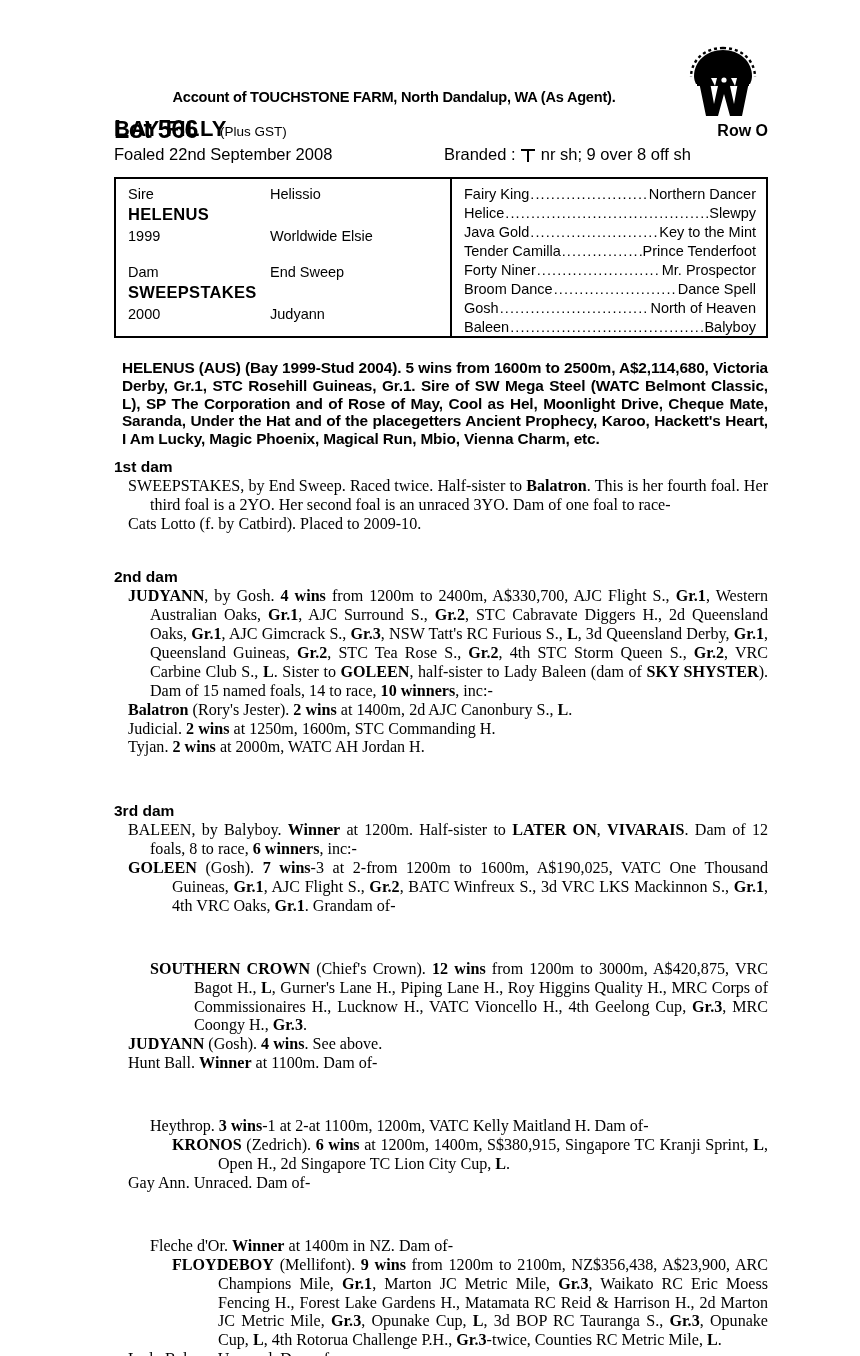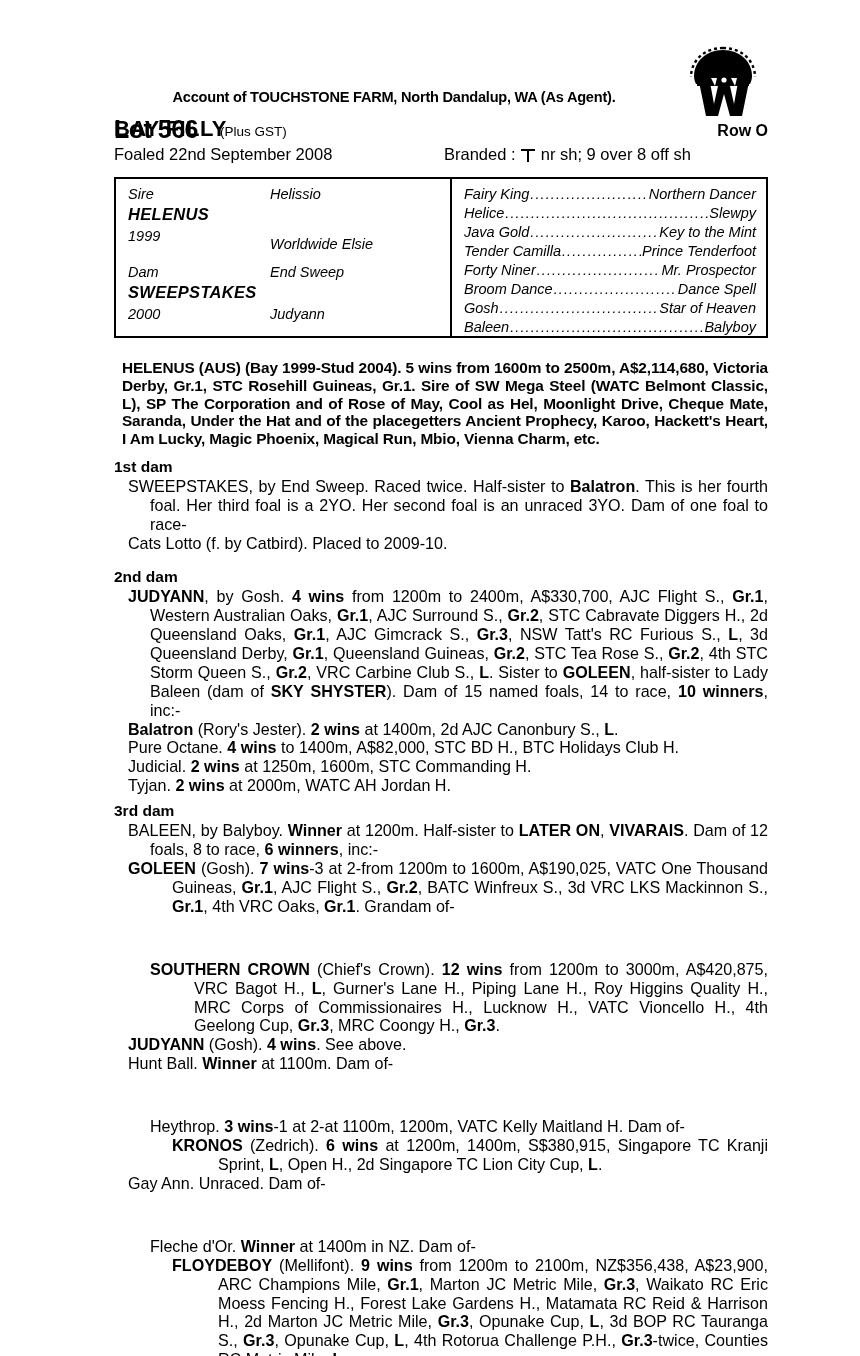--- a/index.html
+++ b/index.html
@@ -126,21 +126,20 @@
 
   
   .ped-box {
     position: absolute;
     left: 114px;
     top: 177px;
     width: 654px;
     height: 161px;
     border: 2px solid #000;
     box-sizing: border-box;
-    font-style: italic;
   }
   .ped-left {
     position: absolute;
     left: 0; top: 0;
     width: 336px;
     height: 100%;
     border-right: 2px solid #000;
     box-sizing: border-box;
   }
   .ped-right {
@@ -200,20 +199,21 @@
     line-height: 1.175;
   }
   .sec-head {
     font-weight: bold;
     font-size: 15.5px;
     margin-bottom: 1px;
   }
   .entry {
     text-align: justify;
     text-justify: inter-word;
+    font-family: Liberation Serif, serif;
   }
   .i1 { padding-left: 36px; text-indent: -22px; }
   .i2 { padding-left: 58px; text-indent: -44px; }
   .i3 { padding-left: 80px; text-indent: -44px; margin-top: 44px; }
   .i4 { padding-left: 104px; text-indent: -46px; }
   b { font-weight: bold; }
 </style>
 </head>
 <body>
 
@@ -245,21 +245,21 @@
     <span class="foaled">Foaled 22nd September 2008</span>
     <span class="branded"><span>Branded : </span><span class="brand-glyph"></span><span> nr sh; 9 over 8 off sh</span></span>
   </div>
 
   <div class="ped-box">
     <div class="ped-left">
       <span class="ped-cell" style="left:12px;top:7px;">Sire</span>
       <span class="ped-cell ped-name" style="left:12px;top:26px;">HELENUS</span>
       <span class="ped-cell" style="left:12px;top:49px;">1999</span>
       <span class="ped-cell" style="left:154px;top:7px;">Helissio</span>
-      <span class="ped-cell" style="left:154px;top:49px;margin-top:8px;">Worldwide Elsie</span>
+      <span class="ped-cell" style="left:154px;top:49px;">Worldwide Elsie</span>
 
       <span class="ped-cell" style="left:12px;top:85px;">Dam</span>
       <span class="ped-cell ped-name" style="left:12px;top:104px;">SWEEPSTAKES</span>
       <span class="ped-cell" style="left:12px;top:127px;">2000</span>
       <span class="ped-cell" style="left:154px;top:85px;">End Sweep</span>
       <span class="ped-cell" style="left:154px;top:127px;">Judyann</span>
     </div>
     <div class="ped-right">
       <div class="gp-line" style="top:7px;">
           <span class="g-a">Fairy King</span>
@@ -287,21 +287,21 @@
           <span class="g-b">Mr. Prospector</span>
         </div>
       <div class="gp-line" style="top:102px;">
           <span class="g-a">Broom Dance</span>
           <span class="g-dots">.......................................................</span>
           <span class="g-b">Dance Spell</span>
         </div>
       <div class="gp-line" style="top:121px;">
           <span class="g-a">Gosh</span>
           <span class="g-dots">.......................................................</span>
-          <span class="g-b">Star of Heaven</span>
+          <span class="g-b">North of Heaven</span>
         </div>
       <div class="gp-line" style="top:140px;">
           <span class="g-a">Baleen</span>
           <span class="g-dots">.......................................................</span>
           <span class="g-b">Balyboy</span>
         </div>
     </div>
   </div>
 
   <div class="sire-block">HELENUS (AUS) (Bay 1999-Stud 2004). 5 wins from 1600m to 2500m, A$2,114,680, Victoria Derby, Gr.1, STC Rosehill Guineas, Gr.1. Sire of SW Mega Steel (WATC Belmont Classic, L), SP The Corporation and of Rose of May, Cool as Hel, Moonlight Drive, Cheque Mate, Saranda, Under the Hat and of the placegetters Ancient Prophecy, Karoo, Hackett's Heart, I Am Lucky, Magic Phoenix, Magical Run, Mbio, Vienna Charm, etc.</div>
@@ -312,21 +312,20 @@
         <div class="entry i1">SWEEPSTAKES, by End Sweep. Raced twice. Half-sister to <b>Balatron</b>. This is her fourth foal. Her third foal is a 2YO. Her second foal is an unraced 3YO. Dam of one foal to race-</div>
         <div class="entry i2">Cats Lotto (f. by Catbird). Placed to 2009-10.</div>
       </div>
   </div>
 
   <div class="section" style="top:568px;">
     <div class="sec-head">2nd dam</div>
     <div>
         <div class="entry i1"><b>JUDYANN</b>, by Gosh. <b>4 wins</b> from 1200m to 2400m, A$330,700, AJC Flight S., <b>Gr.1</b>, Western Australian Oaks, <b>Gr.1</b>, AJC Surround S., <b>Gr.2</b>, STC Cabravate Diggers H., 2d Queensland Oaks, <b>Gr.1</b>, AJC Gimcrack S., <b>Gr.3</b>, NSW Tatt's RC Furious S., <b>L</b>, 3d Queensland Derby, <b>Gr.1</b>, Queensland Guineas, <b>Gr.2</b>, STC Tea Rose S., <b>Gr.2</b>, 4th STC Storm Queen S., <b>Gr.2</b>, VRC Carbine Club S., <b>L</b>. Sister to <b>GOLEEN</b>, half-sister to Lady Baleen (dam of <b>SKY SHYSTER</b>). Dam of 15 named foals, 14 to race, <b>10 winners</b>, inc:-</div>
         <div class="entry i2"><b>Balatron</b> (Rory's Jester). <b>2 wins</b> at 1400m, 2d AJC Canonbury S., <b>L</b>.</div>
-        <div class="entry i2">Pure Octane. <b>4 wins</b> to 1400m, A$82,000, STC BD H., BTC Holidays Club H.</div>
         <div class="entry i2">Judicial. <b>2 wins</b> at 1250m, 1600m, STC Commanding H.</div>
         <div class="entry i2">Tyjan. <b>2 wins</b> at 2000m, WATC AH Jordan H.</div>
       </div>
   </div>
 
   <div class="section" style="top:802px;">
     <div class="sec-head">3rd dam</div>
     <div>
         <div class="entry i1">BALEEN, by Balyboy. <b>Winner</b> at 1200m. Half-sister to <b>LATER ON</b>, <b>VIVARAIS</b>. Dam of 12 foals, 8 to race, <b>6 winners</b>, inc:-</div>
         <div class="entry i2"><b>GOLEEN</b> (Gosh). <b>7 wins</b>-3 at 2-from 1200m to 1600m, A$190,025, VATC One Thousand Guineas, <b>Gr.1</b>, AJC Flight S., <b>Gr.2</b>, BATC Winfreux S., 3d VRC LKS Mackinnon S., <b>Gr.1</b>, 4th VRC Oaks, <b>Gr.1</b>. Grandam of-</div>

